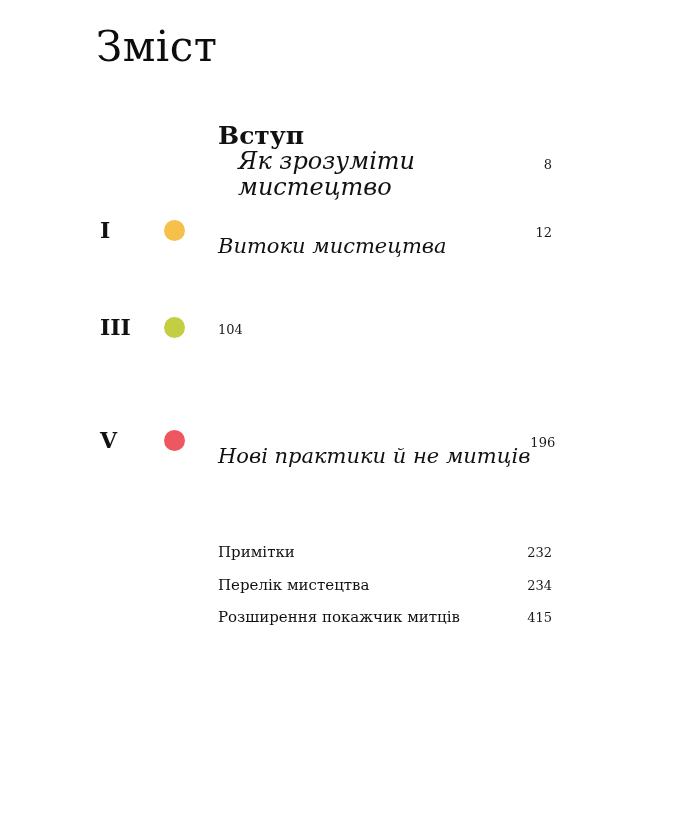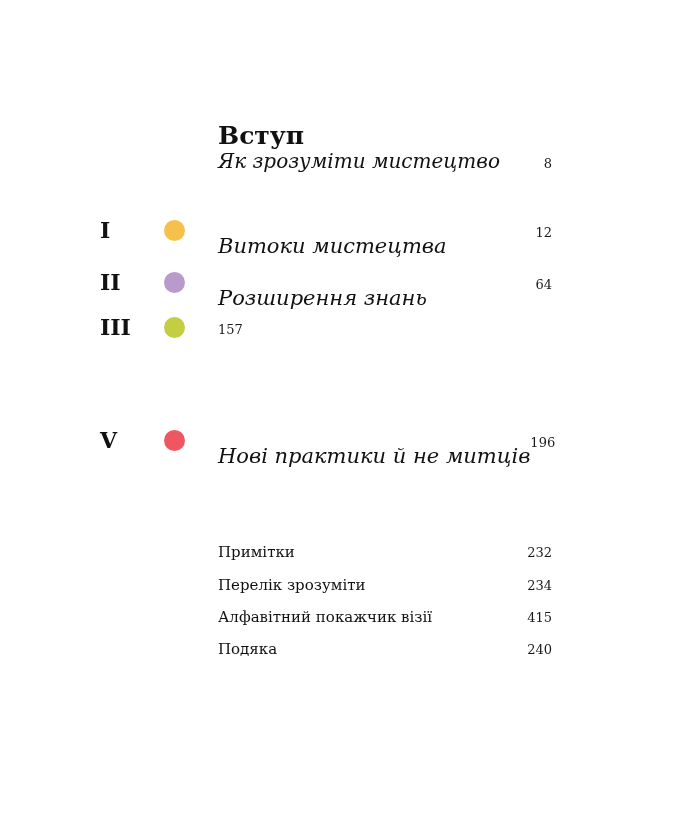--- a/index.html
+++ b/index.html
@@ -35,21 +35,22 @@
     line-height: 25px;
   }
   .intro-line {
     display: flex;
     justify-content: space-between;
     align-items: baseline;
     line-height: 26px;
   }
   .intro-subtitle {
     font-style: italic;
-    font-size: 20px;
+    font-size: 24px;
+    margin-left: 20px;
   }
   
   .chapter-row {
     position: absolute;
     left: 100px;
     width: 452px;
     height: 30px;
     display: flex;
     align-items: center;
   }
@@ -98,78 +99,67 @@
     font-size: 15px;
     white-space: nowrap;
   }
   .backmatter-row .pagenum { transform: none; }
 </style>
 </head>
 <body>
 
 <div class="page">
 
+  <h1 class="toc-title">Зміст</h1>
 
   <section class="intro">
     <div class="intro-label">Вступ</div>
     <div class="intro-line">
       <span class="intro-subtitle">Як зрозуміти мистецтво</span>
       <span class="pagenum">8</span>
     </div>
   </section>
 
   <div class="chapter-row" style="top:215px">
     <span class="numeral">I</span>
     <span class="dot-cell">
         <span class="dot" style="background: rgb(246, 193, 75);"></span>
       </span>
     <span class="chapter-title">Витоки мистецтва</span>
     <span class="pagenum">12</span>
   </div>
 
-  <div class="chapter-row" style="top:267px">
-    <span class="numeral">II</span>
-    <span class="dot-cell">
-        <span class="dot" style="background: rgb(184, 155, 202);"></span>
-      </span>
-    <span class="chapter-title">Розширення знань</span>
-    <span class="pagenum">64</span>
-  </div>
 
   <div class="chapter-row" style="top:312px">
     <span class="numeral">III</span>
     <span class="dot-cell">
         <span class="dot" style="background: rgb(195, 206, 66);"></span>
       </span>
-    <span class="pagenum">157</span>
+    <span class="pagenum">104</span>
   </div>
 
 
   <div class="chapter-row" style="top:425px">
     <span class="numeral">V</span>
     <span class="dot-cell">
         <span class="dot" style="background: rgb(239, 87, 96);"></span>
       </span>
     <span class="chapter-title">Нові практики й не митців</span>
     <span class="pagenum">196</span>
   </div>
 
   <div class="backmatter-row" style="top:503px">
     <span class="backmatter-label">Примітки</span>
     <span class="pagenum">232</span>
   </div>
 
   <div class="backmatter-row" style="top:536px">
-    <span class="backmatter-label">Перелік зрозуміти</span>
+    <span class="backmatter-label">Перелік мистецтва</span>
     <span class="pagenum">234</span>
   </div>
 
   <div class="backmatter-row" style="top:568px">
-    <span class="backmatter-label">Алфавітний покажчик візії</span>
+    <span class="backmatter-label">Розширення покажчик митців</span>
     <span class="pagenum">415</span>
   </div>
 
-  <div class="backmatter-row" style="top:600px">
-    <span class="backmatter-label">Подяка</span>
-    <span class="pagenum">240</span>
-  </div>
 
 </div>
 
 </body></html>

